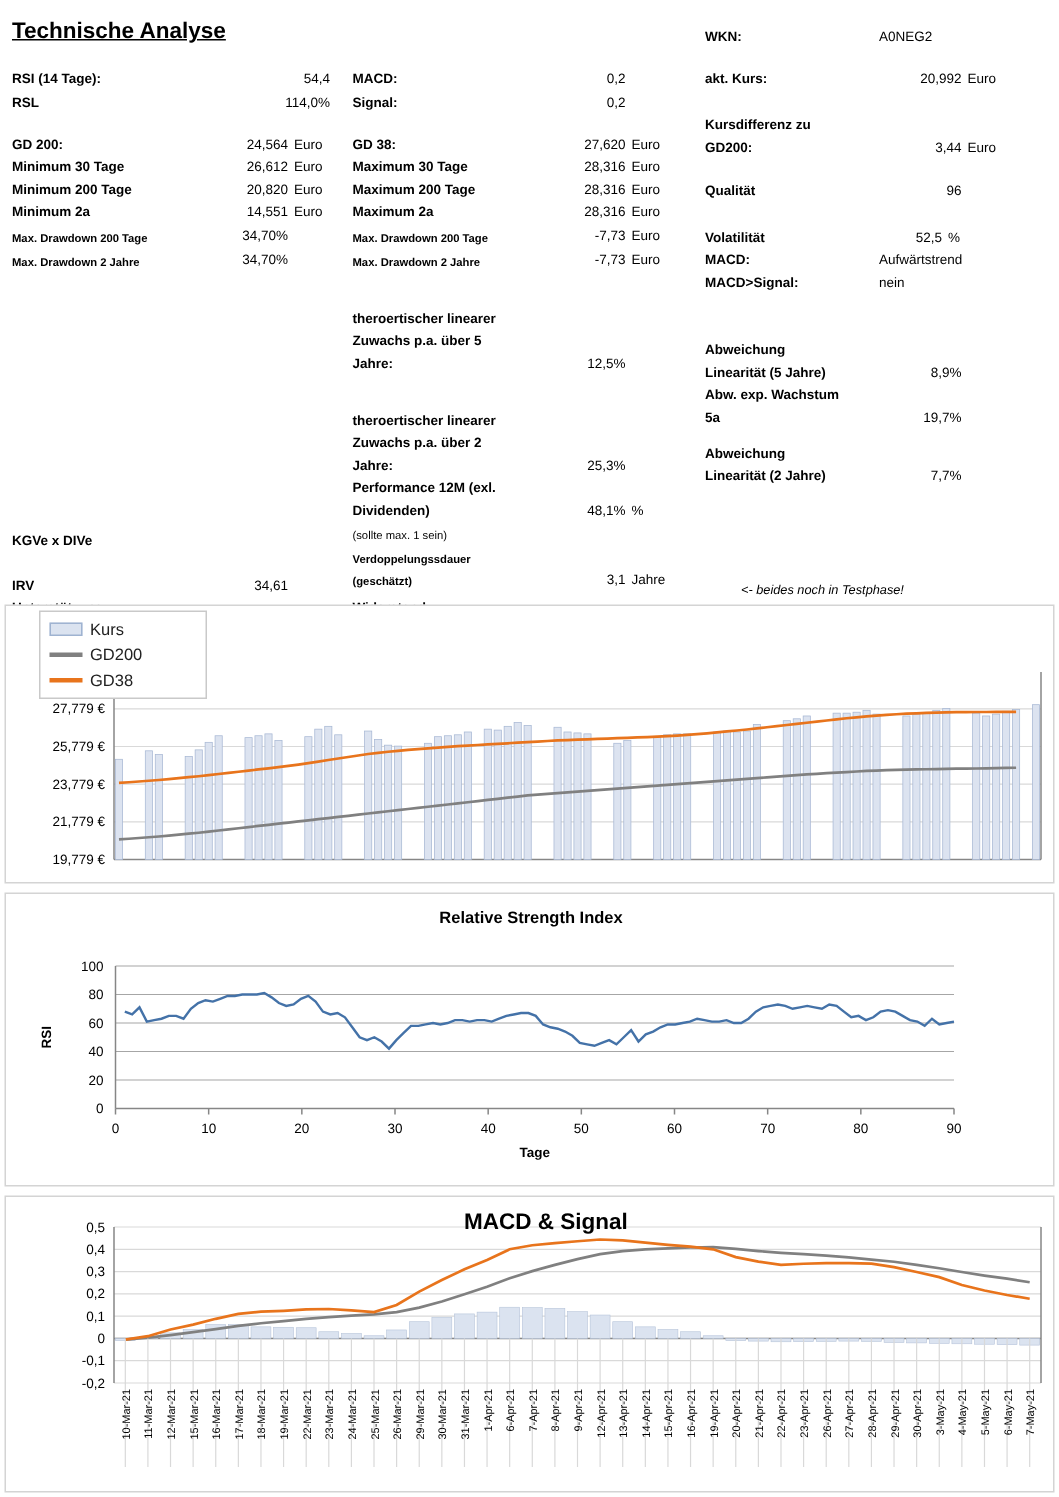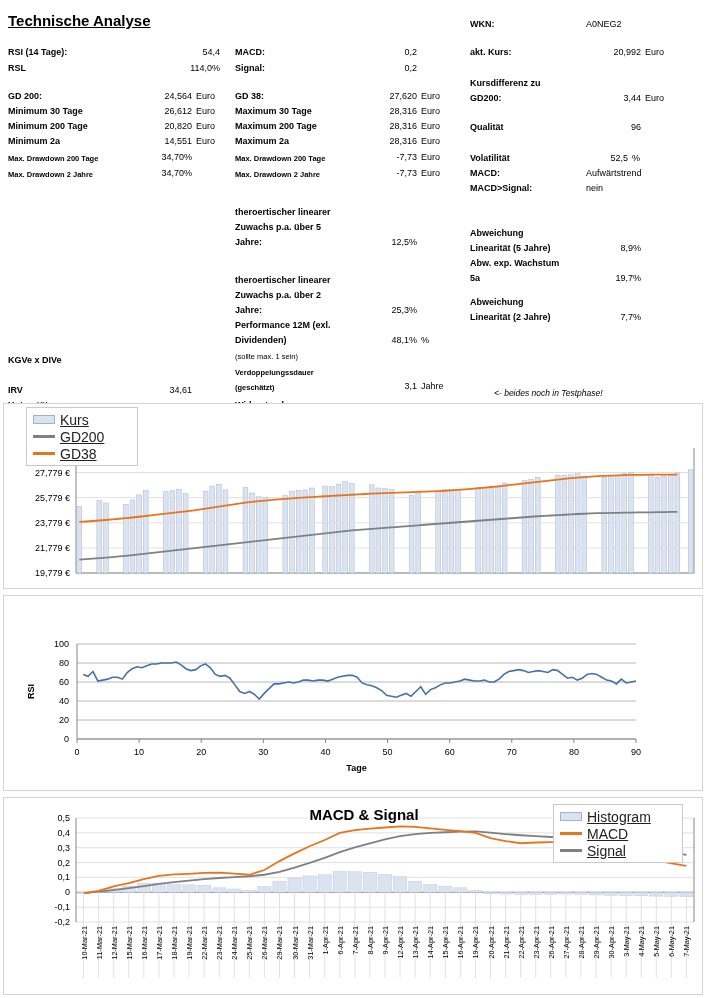--- a/index.html
+++ b/index.html
@@ -48,21 +48,21 @@
     position:absolute; background:#ffffff;
     border:1px solid #c9c9c9; z-index:5;
     padding:3px 6px;
   }
   .legend-row { display:flex; align-items:center; height:17px; }
   .legend-swatch-box {
     width:22px; height:9px; background:#dbe3f0;
     border:1px solid #9fb3d1; margin-right:5px;
   }
   .legend-swatch-line { width:22px; height:3px; margin-right:5px; }
-  .legend-text { font-size:14px; color:#222;text-decoration:underline; }
+  .legend-text { font-size:11px; color:#222; }
 
   svg { display:block; }
   .gridline { stroke:#d9d9d9; stroke-width:0.8; }
   .gridline-dark { stroke:#a6a6a6; stroke-width:0.8; }
   .axis-line { stroke:#868686; stroke-width:1; }
   .bar-kurs { fill:#dce3f0; stroke:#a8b8d4; stroke-width:0.5; }
   .line-gd200 { fill:none; stroke:#808080; stroke-width:1.8; }
   .line-gd38  { fill:none; stroke:#e8741c; stroke-width:1.8; }
   .line-rsi   { fill:none; stroke:#4472a8; stroke-width:1.6; }
   .line-macd  { fill:none; stroke:#e8741c; stroke-width:1.8; }
@@ -287,20 +287,21 @@
       <rect x="657.7045161290322" y="72.05855555555556" width="4.784516129032258" height="96.94144444444444" class="bar-kurs"></rect>
       <rect x="664.3496774193549" y="70.17522222222223" width="4.784516129032258" height="98.82477777777777" class="bar-kurs"></rect>
       <rect x="670.9948387096774" y="68.91966666666666" width="4.784516129032258" height="100.08033333333334" class="bar-kurs"></rect>
       <rect x="684.2851612903225" y="65.78077777777779" width="4.784516129032258" height="103.21922222222221" class="bar-kurs"></rect>
       <path d="M 75.32 155.55 L 81.97 155.18 L 88.61 154.67 L 95.26 154.17 L 101.90 153.67 L 108.55 153.04 L 115.19 152.41 L 121.84 151.79 L 128.48 151.16 L 135.13 150.41 L 141.77 149.65 L 148.42 148.90 L 155.06 148.15 L 161.71 147.39 L 168.35 146.64 L 175.00 145.89 L 181.65 145.13 L 188.29 144.38 L 194.94 143.63 L 201.58 142.87 L 208.23 142.12 L 214.87 141.37 L 221.52 140.61 L 228.16 139.86 L 234.81 139.11 L 241.45 138.35 L 248.10 137.60 L 254.74 136.85 L 261.39 136.09 L 268.03 135.34 L 274.68 134.59 L 281.32 133.83 L 287.97 133.08 L 294.61 132.33 L 301.26 131.57 L 307.90 130.82 L 314.55 130.07 L 321.19 129.31 L 327.84 128.56 L 334.48 127.81 L 341.13 127.05 L 347.77 126.30 L 354.42 125.80 L 361.06 125.29 L 367.71 124.79 L 374.35 124.29 L 381.00 123.79 L 387.65 123.29 L 394.29 122.78 L 400.94 122.28 L 407.58 121.78 L 414.23 121.28 L 420.87 120.77 L 427.52 120.27 L 434.16 119.77 L 440.81 119.27 L 447.45 118.77 L 454.10 118.26 L 460.74 117.76 L 467.39 117.26 L 474.03 116.76 L 480.68 116.25 L 487.32 115.75 L 493.97 115.25 L 500.61 114.75 L 507.26 114.25 L 513.90 113.74 L 520.55 113.24 L 527.19 112.74 L 533.84 112.24 L 540.48 111.86 L 547.13 111.48 L 553.77 111.11 L 560.42 110.73 L 567.06 110.35 L 573.71 109.98 L 580.35 109.73 L 587.00 109.47 L 593.65 109.22 L 600.29 109.10 L 606.94 108.97 L 613.58 108.85 L 620.23 108.72 L 626.87 108.60 L 633.52 108.47 L 640.16 108.47 L 646.81 108.34 L 653.45 108.22 L 660.10 108.09 L 666.74 107.97 L 673.39 107.84" class="line-gd200"></path>
       <path d="M 75.32 117.89 L 81.97 117.51 L 88.61 117.01 L 95.26 116.51 L 101.90 116.00 L 108.55 115.38 L 115.19 114.75 L 121.84 114.12 L 128.48 113.49 L 135.13 112.74 L 141.77 111.99 L 148.42 111.23 L 155.06 110.48 L 161.71 109.73 L 168.35 108.97 L 175.00 108.22 L 181.65 107.47 L 188.29 106.59 L 194.94 105.71 L 201.58 104.70 L 208.23 103.70 L 214.87 102.69 L 221.52 101.69 L 228.16 100.69 L 234.81 99.68 L 241.45 98.68 L 248.10 97.92 L 254.74 97.17 L 261.39 96.54 L 268.03 95.91 L 274.68 95.41 L 281.32 94.91 L 287.97 94.41 L 294.61 93.91 L 301.26 93.40 L 307.90 93.03 L 314.55 92.65 L 321.19 92.27 L 327.84 91.90 L 334.48 91.52 L 341.13 91.14 L 347.77 90.77 L 354.42 90.39 L 361.06 90.01 L 367.71 89.64 L 374.35 89.39 L 381.00 89.13 L 387.65 88.88 L 394.29 88.63 L 400.94 88.38 L 407.58 88.13 L 414.23 87.88 L 420.87 87.63 L 427.52 87.38 L 434.16 87.13 L 440.81 86.75 L 447.45 86.37 L 454.10 85.87 L 460.74 85.37 L 467.39 84.87 L 474.03 84.24 L 480.68 83.61 L 487.32 82.98 L 493.97 82.35 L 500.61 81.60 L 507.26 80.85 L 513.90 80.09 L 520.55 79.34 L 527.19 78.59 L 533.84 77.83 L 540.48 77.08 L 547.13 76.33 L 553.77 75.57 L 560.42 74.82 L 567.06 74.19 L 573.71 73.57 L 580.35 73.06 L 587.00 72.56 L 593.65 72.18 L 600.29 71.81 L 606.94 71.56 L 613.58 71.31 L 620.23 71.05 L 626.87 70.93 L 633.52 70.80 L 640.16 70.80 L 646.81 70.68 L 653.45 70.68 L 660.10 70.55 L 666.74 70.55 L 673.39 70.55" class="line-gd38"></path>
     </svg>
 </div>
 
 <div class="chart-panel" id="chart-rsi">
+  <div class="chart-title" style="left:180px;top:10px;width:340px;font-size:11px;">Relative Strength Index</div>
   <svg id="svg-rsi" width="698" height="194">
       <line x1="73" y1="143" x2="632" y2="143" class="gridline-dark"></line>
       <text x="65" y="146" class="tick-txt" text-anchor="end">0</text>
       <line x1="73" y1="124" x2="632" y2="124" class="gridline-dark"></line>
       <text x="65" y="127" class="tick-txt" text-anchor="end">20</text>
       <line x1="73" y1="105" x2="632" y2="105" class="gridline-dark"></line>
       <text x="65" y="108" class="tick-txt" text-anchor="end">40</text>
       <line x1="73" y1="86" x2="632" y2="86" class="gridline-dark"></line>
       <text x="65" y="89" class="tick-txt" text-anchor="end">60</text>
       <line x1="73" y1="67" x2="632" y2="67" class="gridline-dark"></line>
@@ -330,34 +331,20 @@
       <line x1="632" y1="143" x2="632" y2="147" class="axis-line"></line>
       <text x="632" y="159" class="tick-txt" text-anchor="middle">90</text>
       <path d="M 79.21 78.40 L 84.10 80.30 L 88.99 75.55 L 93.89 85.05 L 98.78 84.10 L 103.67 83.15 L 108.56 81.25 L 113.45 81.25 L 118.35 83.15 L 123.24 76.50 L 128.13 72.70 L 133.02 70.80 L 137.91 71.75 L 142.81 69.85 L 147.70 67.95 L 152.59 67.95 L 157.48 67.00 L 162.37 67.00 L 167.27 67.00 L 172.16 66.05 L 177.05 68.90 L 181.94 72.70 L 186.83 74.60 L 191.73 73.65 L 196.62 69.85 L 201.51 67.95 L 206.40 71.75 L 211.29 78.40 L 216.19 80.30 L 221.08 79.35 L 225.97 82.20 L 230.86 88.85 L 235.75 95.50 L 240.65 97.40 L 245.54 95.50 L 250.43 98.35 L 255.32 103.10 L 260.21 97.40 L 265.10 92.65 L 270.00 87.90 L 274.89 87.90 L 279.78 86.95 L 284.67 86.00 L 289.56 86.95 L 294.46 86.00 L 299.35 84.10 L 304.24 84.10 L 309.13 85.05 L 314.02 84.10 L 318.92 84.10 L 323.81 85.05 L 328.70 83.15 L 333.59 81.25 L 338.48 80.30 L 343.38 79.35 L 348.27 79.35 L 353.16 81.25 L 358.05 86.95 L 362.94 88.85 L 367.84 89.80 L 372.73 91.70 L 377.62 94.55 L 382.51 99.30 L 387.40 100.25 L 392.30 101.20 L 397.19 99.30 L 402.08 97.40 L 406.97 100.25 L 411.86 95.50 L 416.75 90.75 L 421.65 98.35 L 426.54 93.60 L 431.43 91.70 L 436.32 88.85 L 441.21 86.95 L 446.11 86.95 L 451.00 86.00 L 455.89 85.05 L 460.78 83.15 L 465.67 84.10 L 470.57 85.05 L 475.46 85.05 L 480.35 84.10 L 485.24 86.00 L 490.13 86.00 L 495.03 83.15 L 499.92 78.40 L 504.81 75.55 L 509.70 74.60 L 514.59 73.65 L 519.49 74.60 L 524.38 76.50 L 529.27 75.55 L 534.16 74.60 L 539.05 75.55 L 543.95 76.50 L 548.84 73.65 L 553.73 74.60 L 558.62 78.40 L 563.51 82.20 L 568.40 81.25 L 573.30 84.10 L 578.19 82.20 L 583.08 78.40 L 587.97 77.45 L 592.86 78.40 L 597.76 81.25 L 602.65 84.10 L 607.54 85.05 L 612.43 87.90 L 617.32 83.15 L 622.22 86.95 L 627.11 86.00 L 632.00 85.05" class="line-rsi"></path>
       <text x="30" y="95.5" class="tick-txt" text-anchor="middle" font-weight="bold" font-size="11" transform="rotate(-90 30 95.5)">RSI</text>
       <text x="352.5" y="175" class="tick-txt" text-anchor="middle" font-weight="bold" font-size="8">Tage</text>
     </svg>
 </div>
 
 <div class="chart-panel" id="chart-macd">
   <div class="chart-title" style="left:190px;top:8px;width:340px;font-size:15px;">MACD &amp; Signal</div>
-  <div class="legend-box" style="left:549px;top:6px;width:130px;">
-    <div class="legend-row">
-      <span class="legend-swatch-box"></span>
-      <span class="legend-text">Histogram</span>
-    </div>
-    <div class="legend-row">
-      <span class="legend-swatch-line" style="background:#e8741c;"></span>
-      <span class="legend-text">MACD</span>
-    </div>
-    <div class="legend-row">
-      <span class="legend-swatch-line" style="background:#808080;"></span>
-      <span class="legend-text">Signal</span>
-    </div>
-  </div>
   <svg id="svg-macd" width="698" height="196">
       <line x1="72" y1="124" x2="690" y2="124" class="gridline"></line>
       <text x="66" y="127" class="tick-txt" text-anchor="end">-0,2</text>
       <line x1="72" y1="109.14285714285714" x2="690" y2="109.14285714285714" class="gridline"></line>
       <text x="66" y="112.14285714285714" class="tick-txt" text-anchor="end">-0,1</text>
       <line x1="72" y1="94.28571428571428" x2="690" y2="94.28571428571428" class="gridline"></line>
       <text x="66" y="97.28571428571428" class="tick-txt" text-anchor="end">0</text>
       <line x1="72" y1="79.42857142857142" x2="690" y2="79.42857142857142" class="gridline"></line>
       <text x="66" y="82.42857142857142" class="tick-txt" text-anchor="end">0,1</text>
       <line x1="72" y1="64.57142857142856" x2="690" y2="64.57142857142856" class="gridline"></line>

